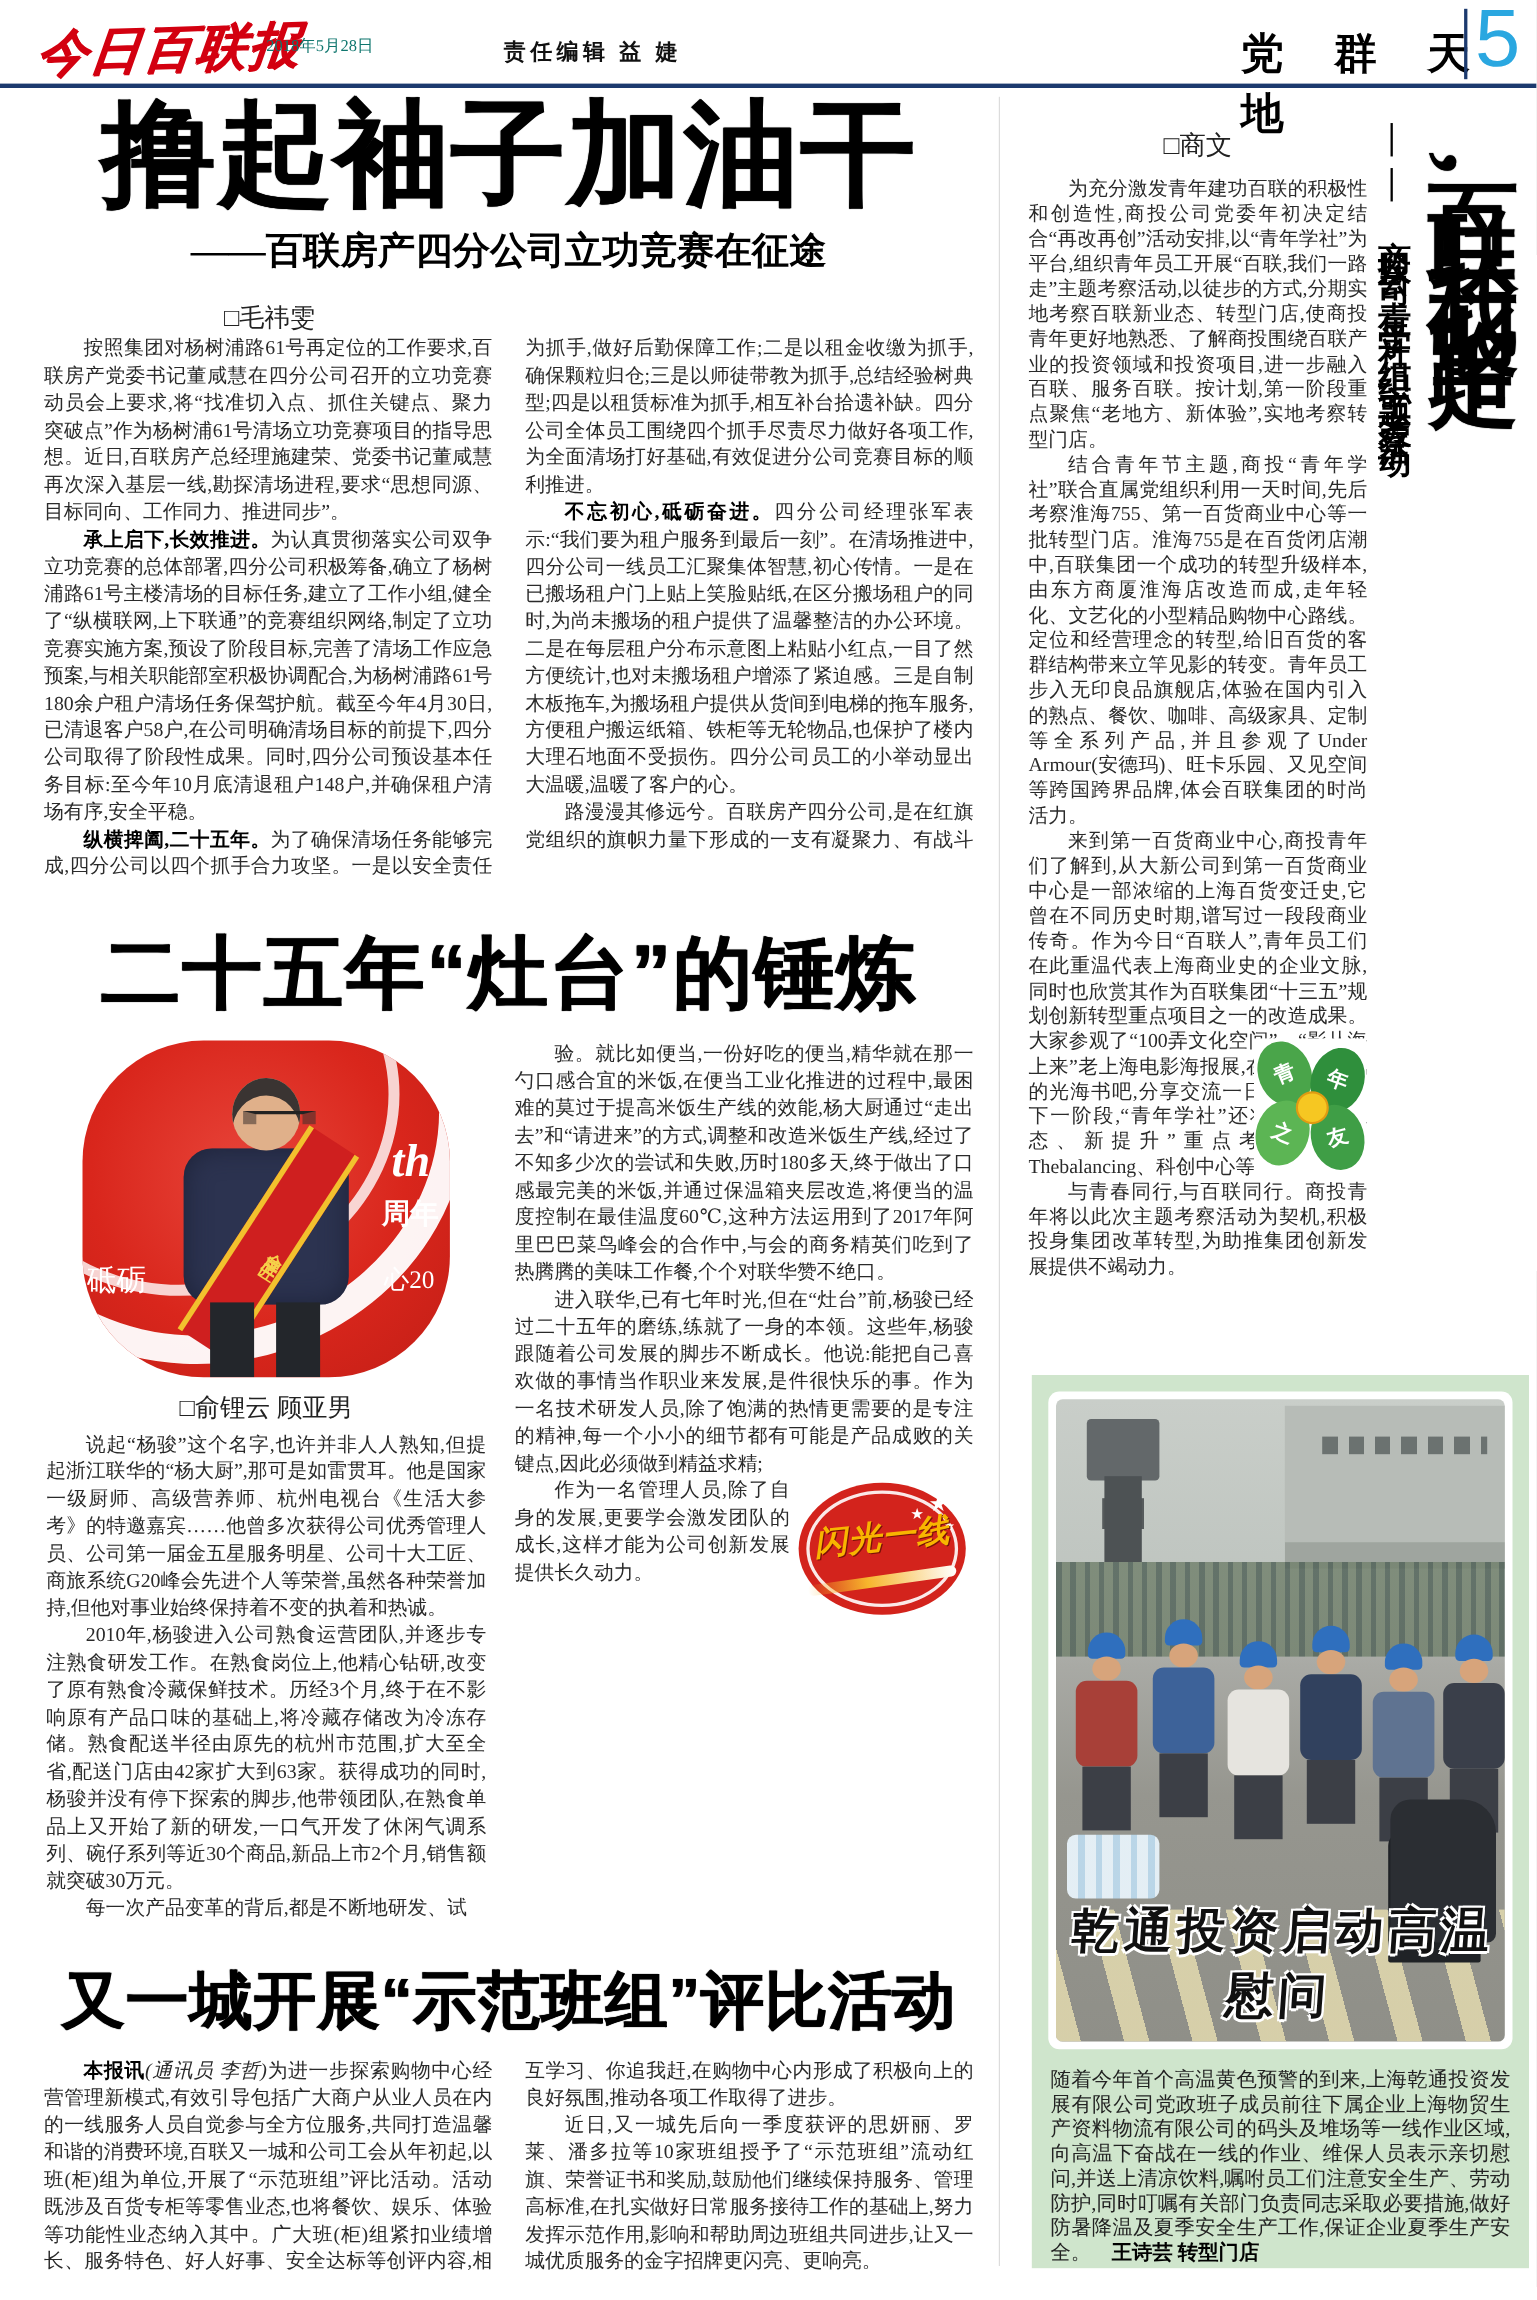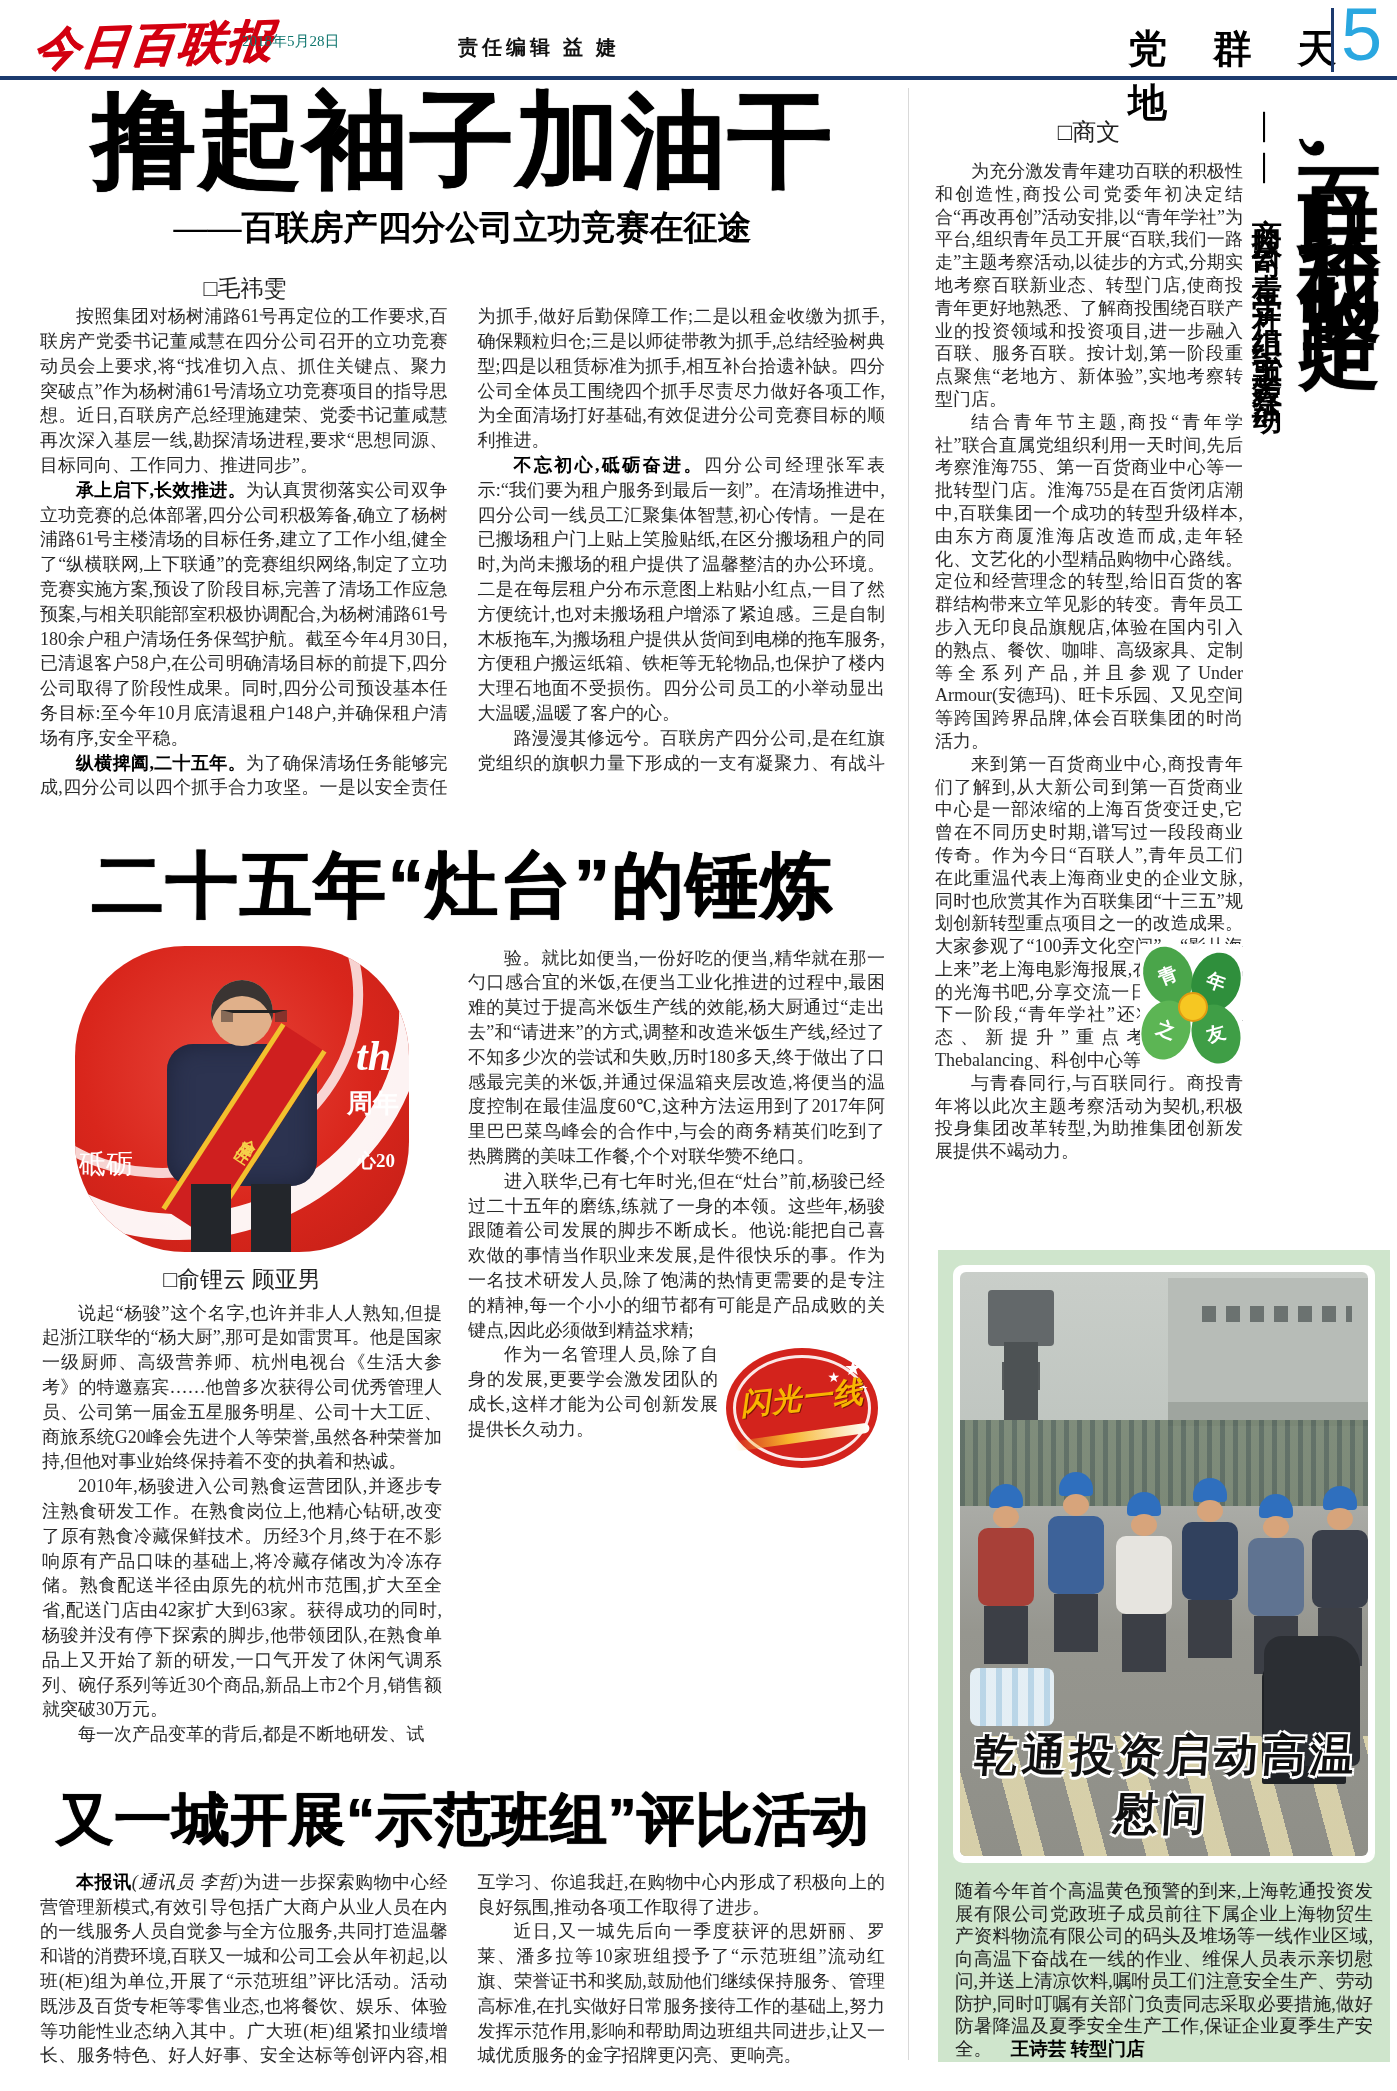--- a/index.html
+++ b/index.html
@@ -49,21 +49,21 @@
   
   .photo1{position:relative;width:334px;height:306px;margin:0 auto;border-radius:110px;
           overflow:hidden;background:radial-gradient(circle at 45% 40%, #e8453a 0%, #d9261c 55%, #c21e16 100%);}
   .p1-swoosh{position:absolute;left:-120px;top:-140px;width:420px;height:380px;border-radius:50%;
              border:26px solid rgba(255,255,255,.95);transform:rotate(-18deg);}
   .p1-swoosh2{position:absolute;left:-90px;top:-110px;width:360px;height:320px;border-radius:50%;
               border:10px solid rgba(255,255,255,.8);transform:rotate(-18deg);}
   .p1-th{position:absolute;right:18px;top:86px;color:#fff;font-size:42px;font-style:italic;font-weight:bold;}
   .p1-zhou{position:absolute;right:10px;top:140px;color:#fff;font-size:26px;font-weight:bold;}
   .p1-dili{position:absolute;left:4px;top:200px;color:#fff;font-size:27px;font-weight:400;}
-  .p1-xin{position:absolute;right:14px;top:202px;color:#fff;font-size:19px;font-weight:700;}
+  .p1-xin{position:absolute;right:14px;top:202px;color:#fff;font-size:23px;font-weight:400;}
   .p1-head{position:absolute;left:136px;top:34px;width:62px;height:66px;border-radius:50%;
            background:#e0b08a;box-shadow:inset 0 16px 0 #3a3432;}
   .p1-glasses{position:absolute;left:146px;top:64px;width:42px;height:9px;border-top:3px solid #222;
               border-left:12px solid rgba(60,50,45,.55);border-right:12px solid rgba(60,50,45,.55);}
   .p1-torso{position:absolute;left:92px;top:98px;width:150px;height:142px;border-radius:26px;
             background:#2c3350;box-shadow:inset 0 0 24px #1d2238;}
   .p1-sash{position:absolute;left:142px;top:74px;width:44px;height:220px;background:#cf1f1f;
            border-left:5px solid #f2c12e;border-right:5px solid #f2c12e;transform:rotate(33deg);
            color:#f6d04a;font-size:15px;font-weight:bold;writing-mode:vertical-rl;text-align:center;letter-spacing:4px;}
   .p1-legL,.p1-legR{position:absolute;top:238px;width:40px;height:68px;background:#23262b;}

